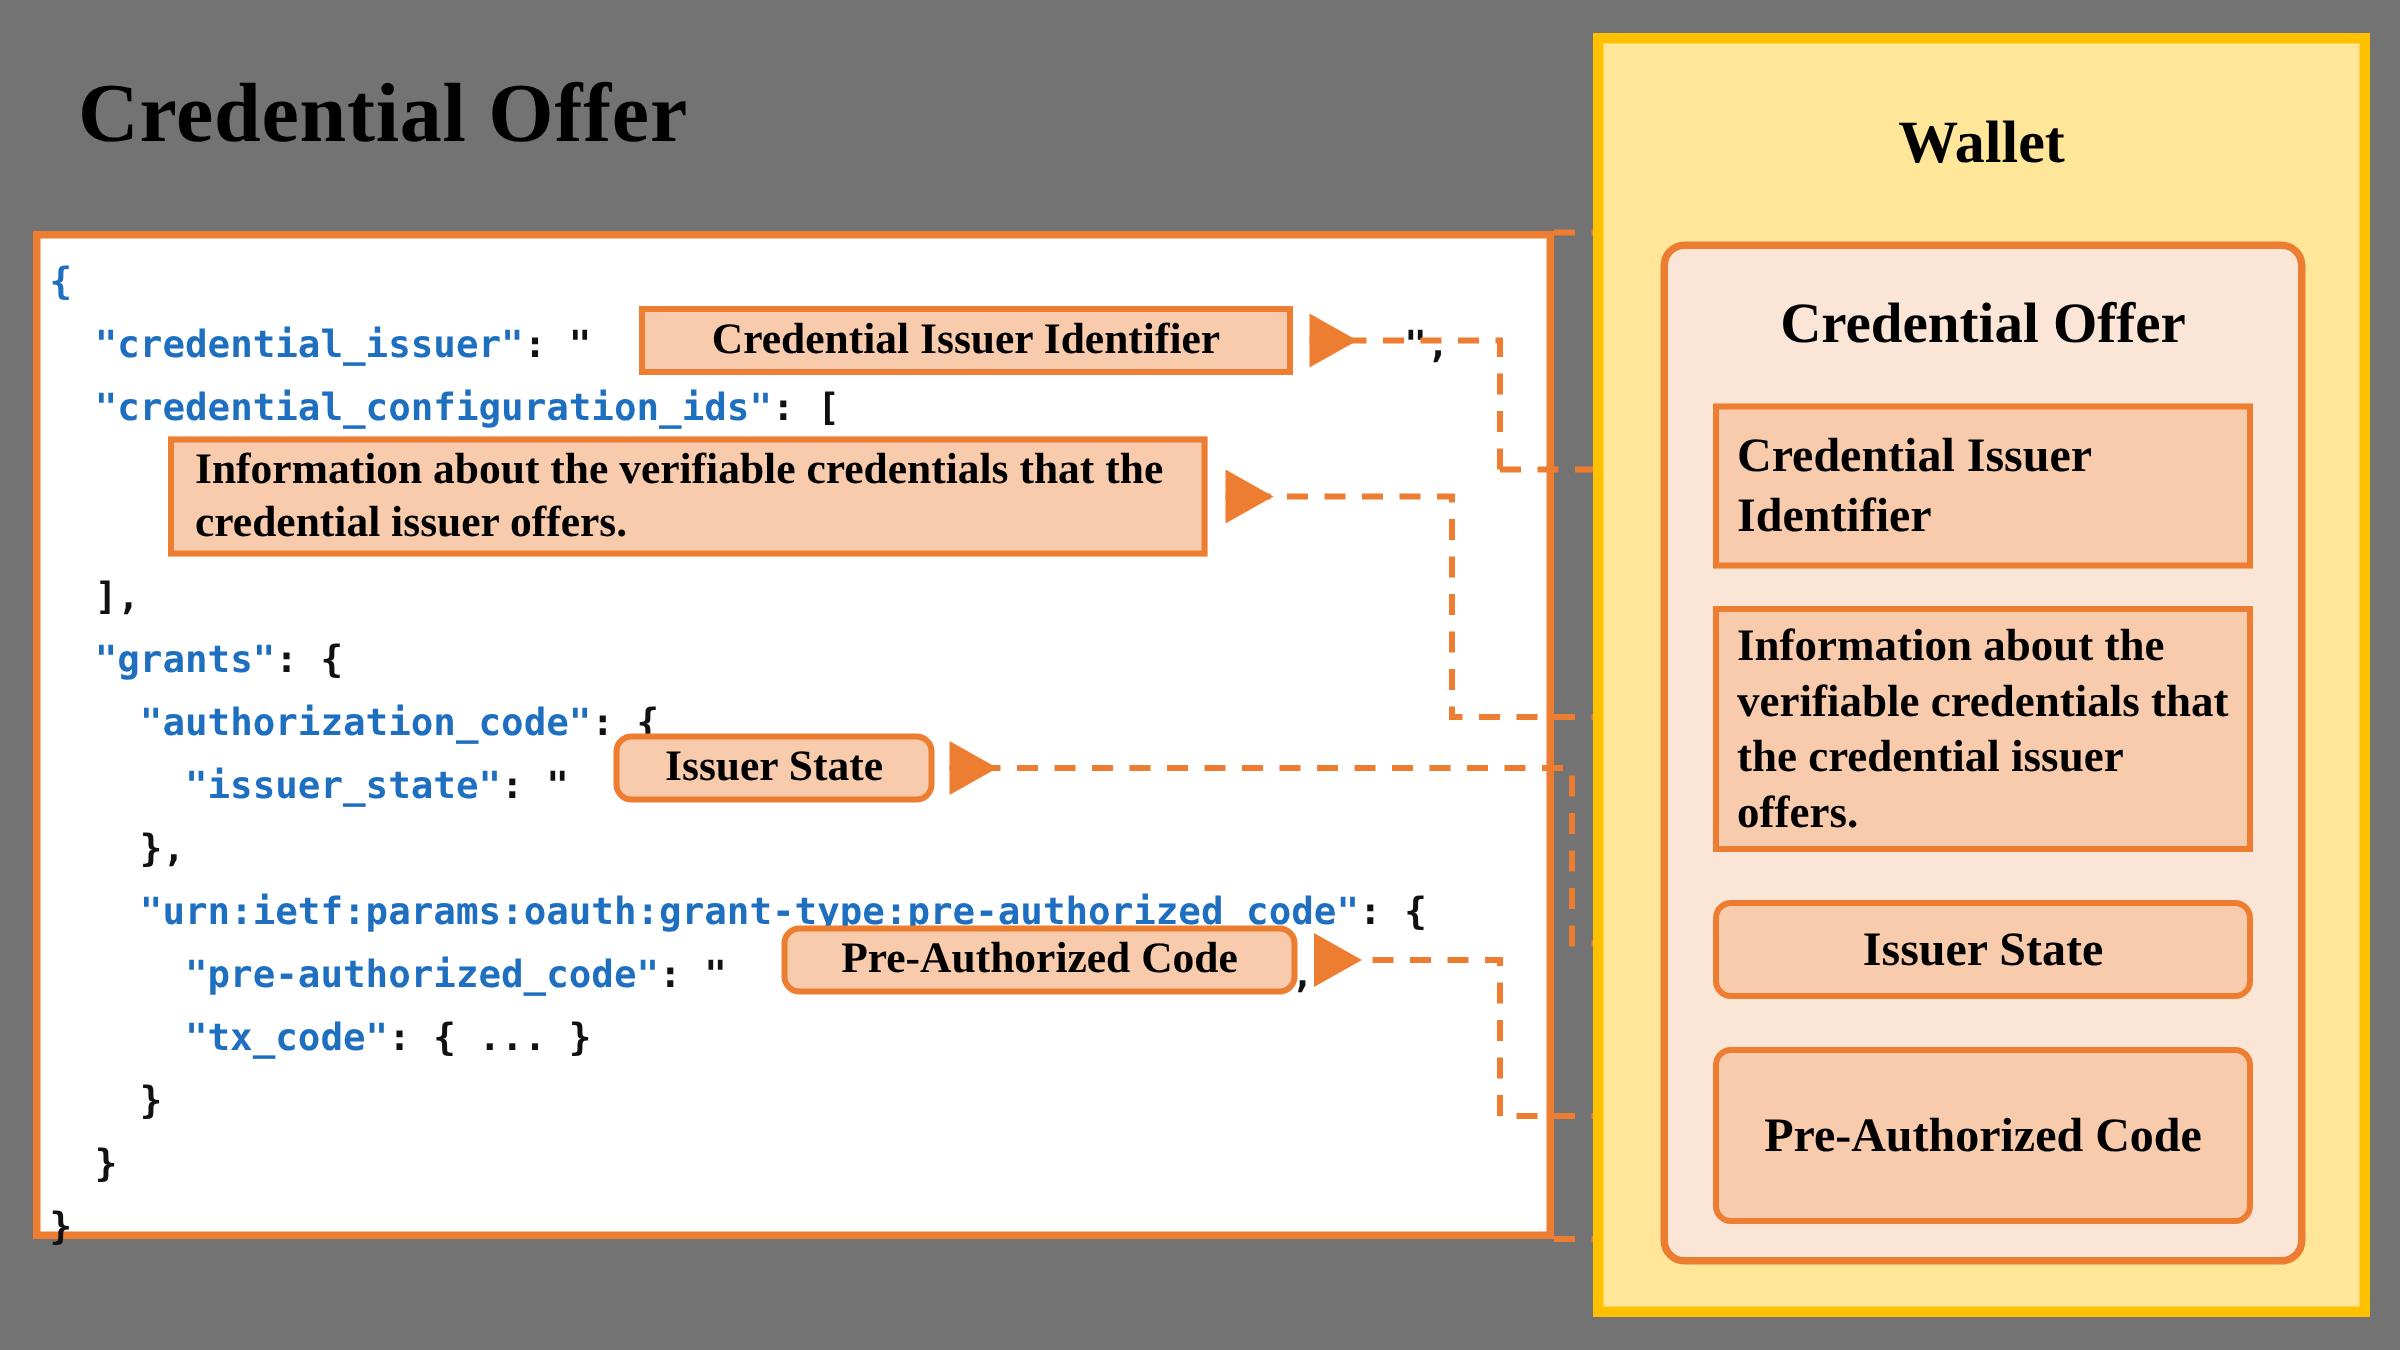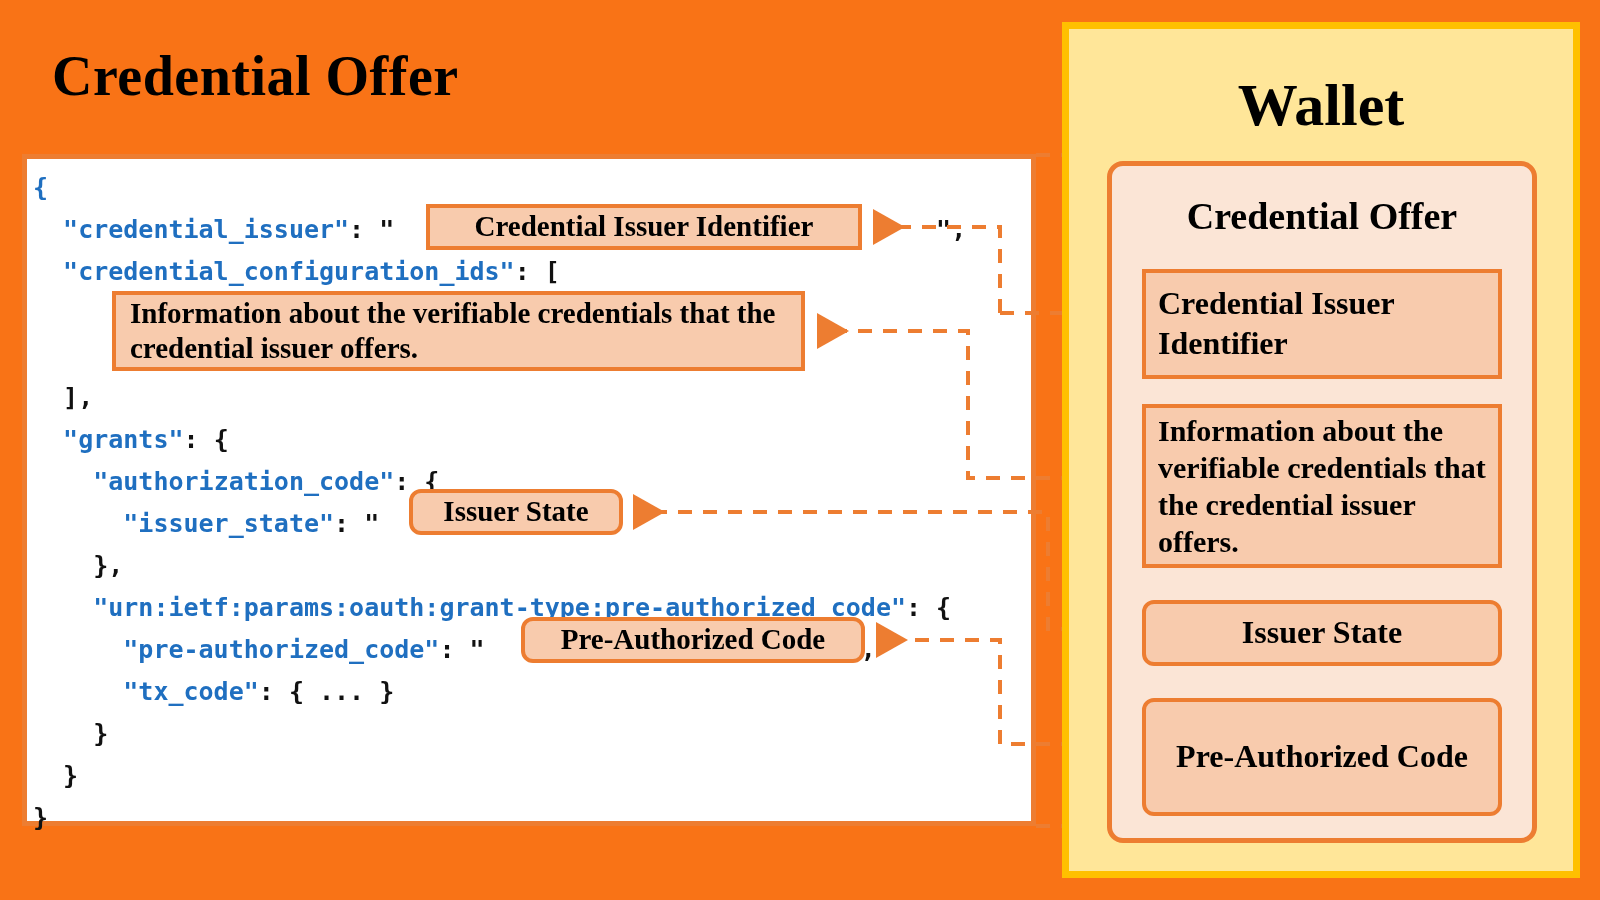--- a/index.html
+++ b/index.html
@@ -8,21 +8,21 @@
     padding: 0;
     background: #ffffff;
   }
   body {
     font-family: "Liberation Serif", serif;
   }
   #canvas {
     position: relative;
     width: 1600px;
     height: 900px;
-    background: #f97316;
+    background: #737373;
     overflow: hidden;
   }
 
   
   #page-title {
     position: absolute;
     left: 52px;
     top: 44px;
     font-family: "Liberation Serif", serif;
     font-weight: bold;
@@ -105,21 +105,21 @@
     border: 7px solid #FFC000;
     box-sizing: border-box;
   }
   #wallet-title {
     position: absolute;
     left: 0; right: 0;
     top: 42px;
     text-align: center;
     font-family: "Liberation Serif", serif;
     font-weight: bold;
-    font-size: 60px;
+    font-size: 40px;
     color: #000000;
   }
 
   
   #wallet-offer-card {
     position: absolute;
     left: 38px;
     top: 132px;
     width: 430px;
     height: 682px;

